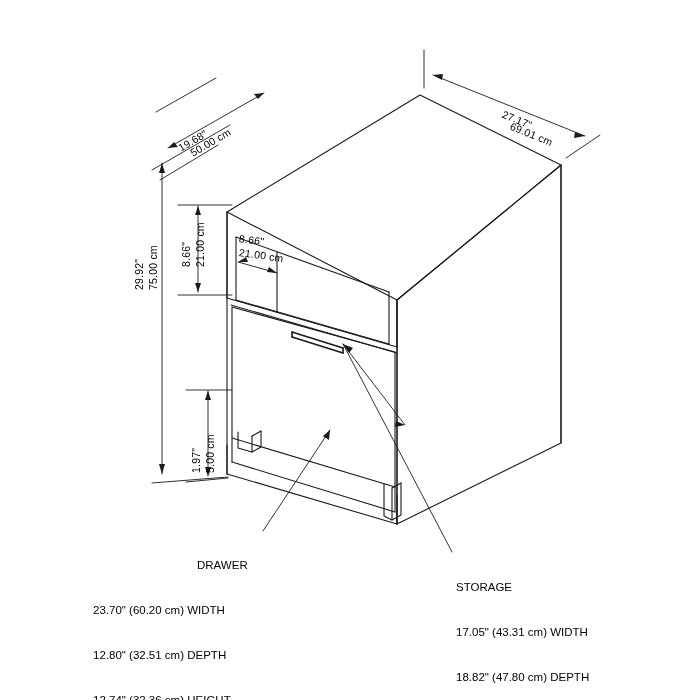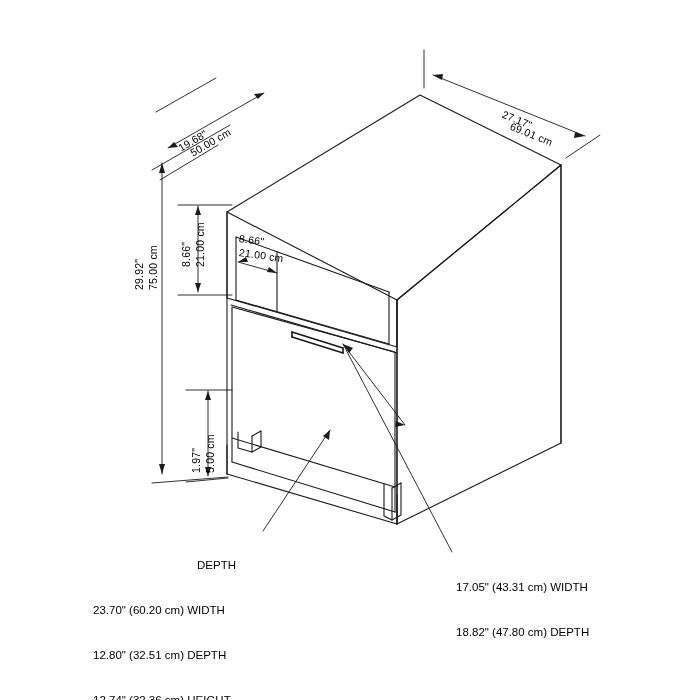--- a/index.html
+++ b/index.html
@@ -197,25 +197,26 @@
   <div class="lbl lbl-rot dim-small" style="left:180px; top:267px; transform: rotate(-90deg);">8.66"</div>
   <div class="lbl lbl-rot dim-small" style="left:194px; top:267px; transform: rotate(-90deg);">21.00 cm</div>
 
   <div class="lbl lbl-rot dim-small" style="left:240px; top:232px; transform: rotate(8deg);">8.66"</div>
   <div class="lbl lbl-rot dim-small" style="left:240px; top:246px; transform: rotate(8deg);">21.00 cm</div>
 
   <div class="lbl lbl-rot dim-small" style="left:190px; top:473px; transform: rotate(-90deg);">1.97"</div>
   <div class="lbl lbl-rot dim-small" style="left:204px; top:473px; transform: rotate(-90deg);">5.00 cm</div>
 
   <div class="callout-block" style="left:93px; top:528px; width:230px; text-align:left;">
-    <div class="callout-title" style="margin-left:104px;">DEPTH</div>
+    <div class="callout-title" style="margin-left:104px;">DRAWER</div>
     <div>23.70" (60.20 cm) WIDTH</div>
     <div>12.80" (32.51 cm) DEPTH</div>
     <div>12.74" (32.36 cm) HEIGHT</div>
   </div>
 
   <div class="callout-block" style="left:456px; top:550px; width:240px; text-align:left;">
+    <div class="callout-title">STORAGE</div>
     <div>17.05" (43.31 cm) WIDTH</div>
     <div>18.82" (47.80 cm) DEPTH</div>
     
   </div>
 
 </div>
 
 </body></html>

